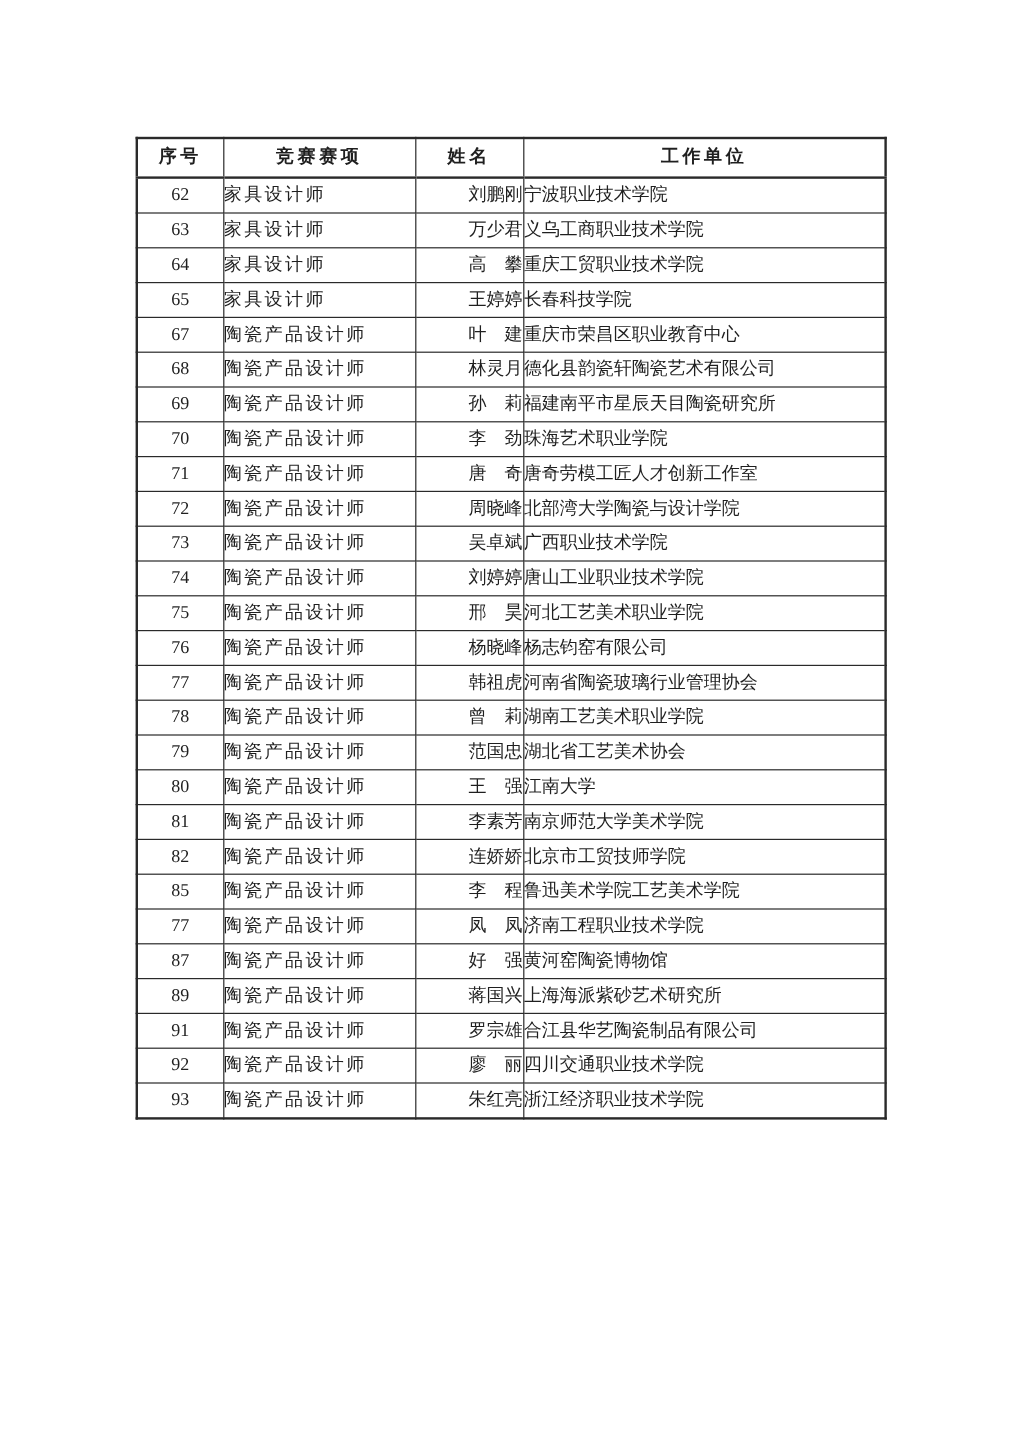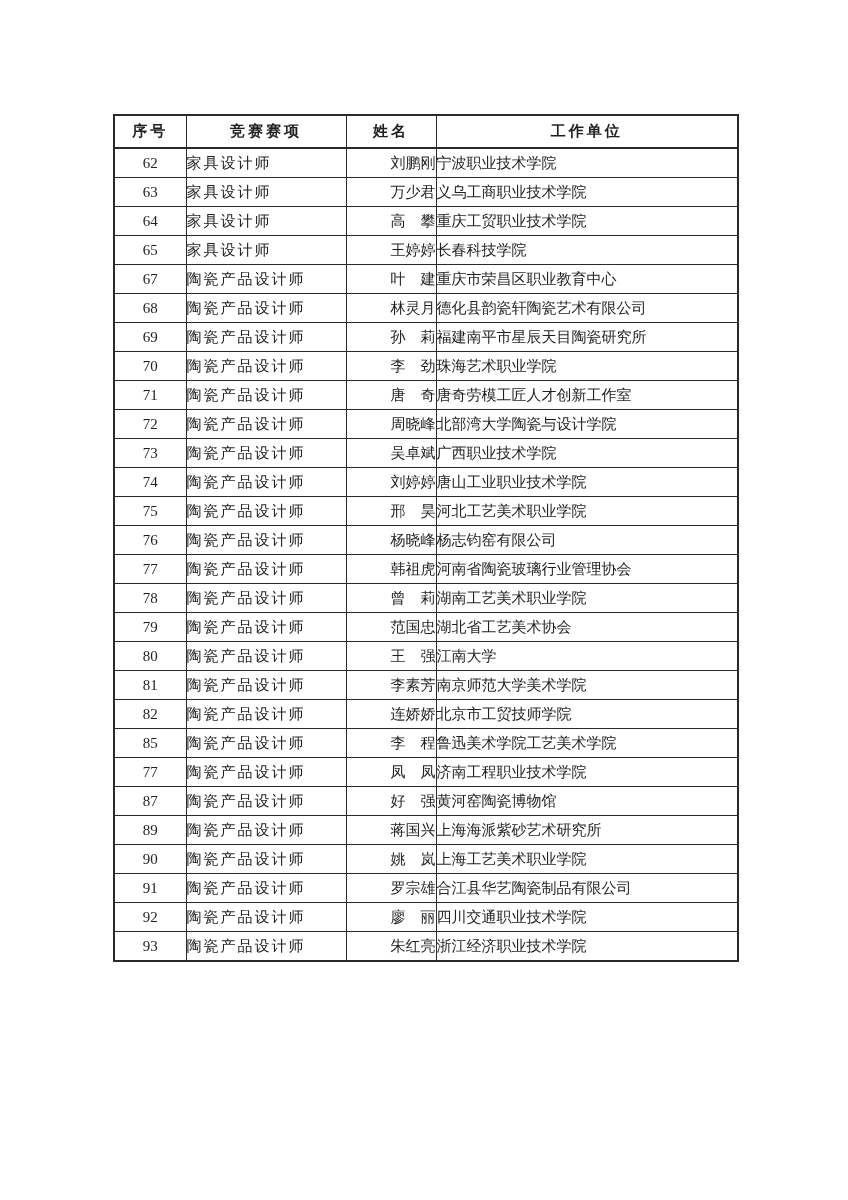--- a/index.html
+++ b/index.html
@@ -212,26 +212,20 @@
       <td class="name">好　强</td>
       <td class="org">黄河窑陶瓷博物馆</td>
     </tr>
         <tr>
       <td class="no">89</td>
       <td class="event">陶瓷产品设计师</td>
       <td class="name">蒋国兴</td>
       <td class="org">上海海派紫砂艺术研究所</td>
     </tr>
         <tr>
-      <td class="no">90</td>
-      <td class="event">陶瓷产品设计师</td>
-      <td class="name">姚　岚</td>
-      <td class="org">上海工艺美术职业学院</td>
-    </tr>
-        <tr>
       <td class="no">91</td>
       <td class="event">陶瓷产品设计师</td>
       <td class="name">罗宗雄</td>
       <td class="org">合江县华艺陶瓷制品有限公司</td>
     </tr>
         <tr>
       <td class="no">92</td>
       <td class="event">陶瓷产品设计师</td>
       <td class="name">廖　丽</td>
       <td class="org">四川交通职业技术学院</td>

